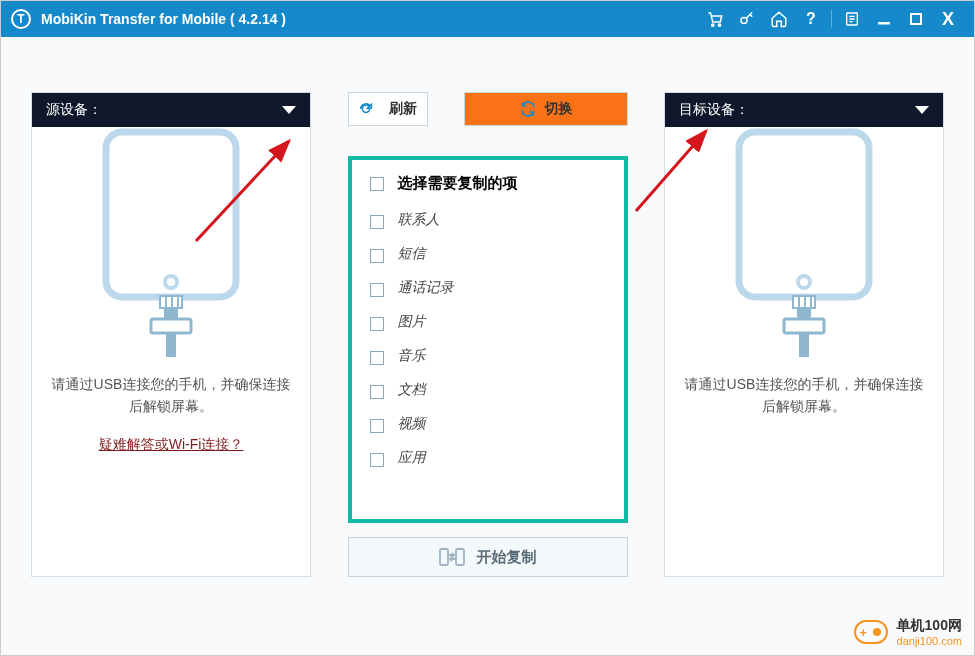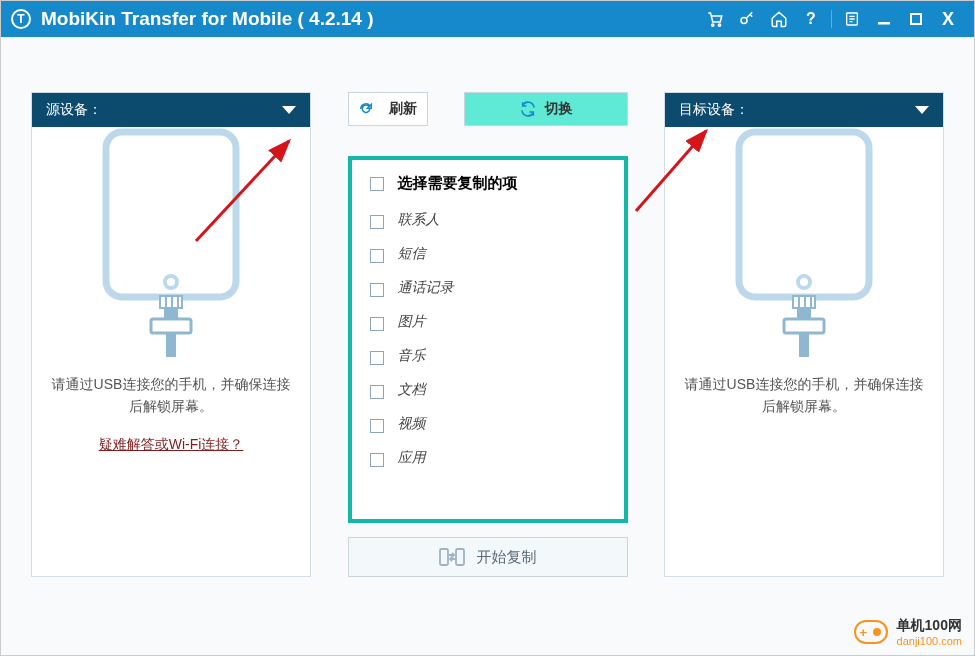--- a/index.html
+++ b/index.html
@@ -23,21 +23,21 @@
   .titlebar .logo {
     width: 20px; height: 20px;
     border: 2px solid #fff;
     border-radius: 50%;
     display: flex; align-items:center; justify-content:center;
     font-weight: bold;
     font-size: 12px;
     margin-right: 10px;
   }
   .titlebar .title {
-    font-size: 19px;
+    font-size: 14px;
     font-weight: bold;
   }
   .titlebar .spacer { flex: 1; }
   .titlebar .tb-btn {
     width: 28px; height: 28px;
     display:flex; align-items:center; justify-content:center;
     cursor: pointer;
     color: #fff;
     font-size: 16px;
     margin: 0 2px;
@@ -52,21 +52,21 @@
   }
   .panel {
     width: 280px;
     background: #fff;
     border: 1px solid #d0dde6;
     display: flex;
     flex-direction: column;
     height: 485px;
   }
   .panel-header {
-    background: #0c4a6e;
+    background: #0f172a;
     color: #fff;
     height: 34px;
     display: flex;
     align-items: center;
     padding: 0 14px;
     font-size: 14px;
     justify-content: space-between;
     cursor: pointer;
   }
   .panel-header .dropdown-caret {
@@ -118,21 +118,21 @@
     display: flex;
     align-items: center;
     justify-content: center;
     font-size: 14px;
     font-weight: bold;
     color: #333;
     cursor: pointer;
     gap: 8px;
   }
   .btn-refresh { width: 80px; margin-right: 4px; gap: 15px;}
-  .btn-switch { flex: 1; background: #5eead4; margin-left: 32px;}
+  .btn-switch { flex: 1; background: #f97316; margin-left: 32px;}
   .checklist-box {
     border: 4px solid #14b8a6;
     background: #fff;
     margin-top: 30px;
     flex: 1;
     padding: 14px 18px;
   }
   .check-header {
     display:flex; align-items:center;
     font-weight: bold;
@@ -153,21 +153,21 @@
     margin-right: 14px;
     flex-shrink:0;
   }
   .start-copy {
     height: 40px;
     margin-top: 14px;
     border: 1px solid #c8d6e0;
     background: #f3f8fb;
     color: #5a6b78;
     font-size: 15px;
-    font-weight: normal;
+    font-weight: bold;
     display:flex; align-items:center; justify-content:center;
     gap: 12px;
     cursor: pointer;
   }
   .arrow {
     position: absolute;
     pointer-events: none;
   }
   .arrow.a1 { left: 180px; top: 125px; }
   .arrow.a2 { left: 620px; top: 115px; }

